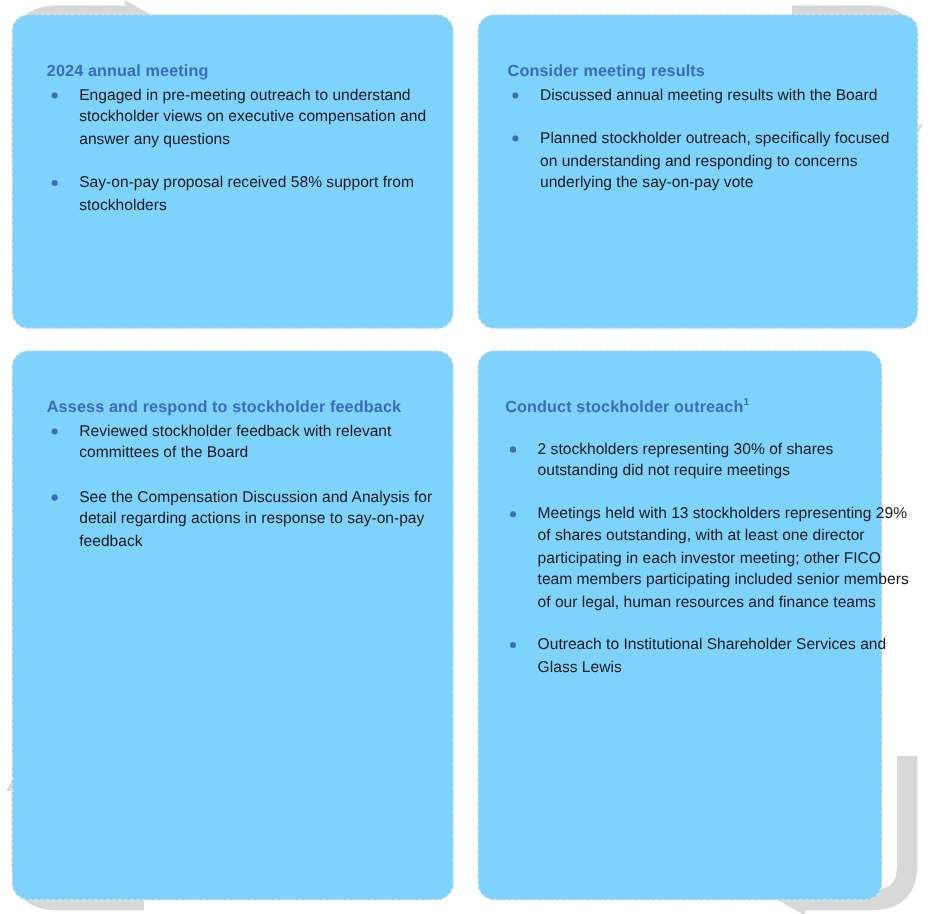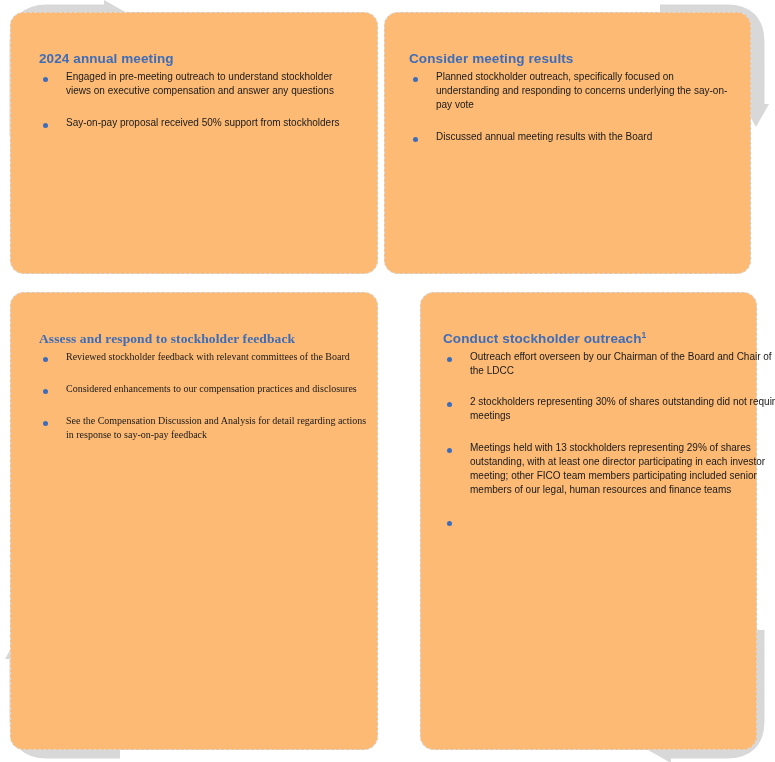--- a/index.html
+++ b/index.html
@@ -28,21 +28,21 @@
     width: 775px;
     height: 762px;
     z-index: 1;
   }
 
   
   .card {
     position: absolute;
     z-index: 2;
     box-sizing: border-box;
-    background: #fdba74;
+    background: #7dd3fc;
     border: 1px dashed #d9dadd;
     border-radius: 14px;
     padding: 0;
   }
 
   .card-inner {
     position: absolute;
     left: 28px;
     top: 38px;
     right: 12px;
@@ -65,41 +65,41 @@
   ul.bullets {
     list-style: none;
     margin: 0;
     padding: 0;
   }
   ul.bullets > li {
     position: relative;
     padding-left: 27px;
     margin: 0 0 18px 0;
     color: #19191c;
-    font-size: 10px;
+    font-size: 13px;
     line-height: 1.42;
   }
   ul.bullets > li:last-child {
     margin-bottom: 0;
   }
   ul.bullets > li .dot {
     position: absolute;
     left: 4px;
     top: 7px;
     width: 5px;
     height: 5px;
     border-radius: 50%;
     background: #3d6cb9;
   }
 
   
   #card-tl { left: 10px;  top: 12px;  width: 368px; height: 262px; }
-  #card-tr { left: 384px; top: 12px;  width: 367px; height: 262px; }
-  #card-bl { left: 10px;  top: 292px; width: 368px; height: 458px; font-family: Liberation Serif, serif; }
-  #card-br { left: 420px; top: 292px; width: 337px; height: 458px; }
+  #card-tr { left: 398px; top: 12px;  width: 367px; height: 262px; }
+  #card-bl { left: 10px;  top: 292px; width: 368px; height: 458px; }
+  #card-br { left: 398px; top: 292px; width: 337px; height: 458px; }
 
   #card-tr .card-inner { left: 24px; }
   #card-br .card-inner { left: 22px; }
   #card-bl .card-inner { left: 28px; }
 
   #card-tl .card-inner { width: 318px; }
   #card-tr .card-inner { width: 326px; }
   #card-bl .card-inner { width: 334px; }
   #card-br .card-inner { width: 342px; }
 
@@ -138,84 +138,83 @@
       <div class="card-title">
         <span>2024 annual meeting</span>
       </div>
       <ul class="bullets">
         <li>
           <span class="dot"></span>
           <span>Engaged in pre-meeting outreach to understand stockholder views on executive compensation and answer any questions</span>
         </li>
         <li>
           <span class="dot"></span>
-          <span>Say-on-pay proposal received 50% support from stockholders</span>
+          <span>Say-on-pay proposal received 58% support from stockholders</span>
         </li>
       </ul>
     </div>
   </div>
 
   <div class="card" id="card-tr">
     <div class="card-inner">
       <div class="card-title">
         <span>Consider meeting results</span>
       </div>
       <ul class="bullets">
         <li>
           <span class="dot"></span>
+          <span>Discussed annual meeting results with the Board</span>
+        </li>
+        <li>
+          <span class="dot"></span>
           <span>Planned stockholder outreach, specifically focused on understanding and responding to concerns underlying the say-on-pay vote</span>
         </li>
-        <li>
-          <span class="dot"></span>
-          <span>Discussed annual meeting results with the Board</span>
-        </li>
       </ul>
     </div>
   </div>
 
   <div class="card" id="card-bl">
     <div class="card-inner">
       <div class="card-title">
         <span>Assess and respond to stockholder feedback</span>
       </div>
       <ul class="bullets">
         <li>
           <span class="dot"></span>
           <span>Reviewed stockholder feedback with relevant committees of the Board</span>
         </li>
         <li>
           <span class="dot"></span>
-          <span>Considered enhancements to our compensation practices and disclosures</span>
         </li>
         <li>
           <span class="dot"></span>
           <span>See the Compensation Discussion and Analysis for detail regarding actions in response to say-on-pay feedback</span>
         </li>
       </ul>
     </div>
   </div>
 
   <div class="card" id="card-br">
     <div class="card-inner">
       <div class="card-title">
         <span>Conduct stockholder outreach</span><sup>1</sup>
       </div>
       <ul class="bullets">
         <li>
           <span class="dot"></span>
-          <span>Outreach effort overseen by our Chairman of the Board and Chair of the LDCC</span>
         </li>
         <li>
           <span class="dot"></span>
           <span>2 stockholders representing 30% of shares outstanding did not require meetings</span>
         </li>
         <li>
           <span class="dot"></span>
           <span>Meetings held with 13 stockholders representing 29% of shares outstanding, with at least one director participating in each investor meeting; other FICO team members participating included senior members of our legal, human resources and finance teams</span>
         </li>
         <li>
           <span class="dot"></span>
+          <span>Outreach to Institutional Shareholder Services and Glass Lewis</span>
         </li>
       </ul>
     </div>
   </div>
 
 </div>
 
 </body></html>

